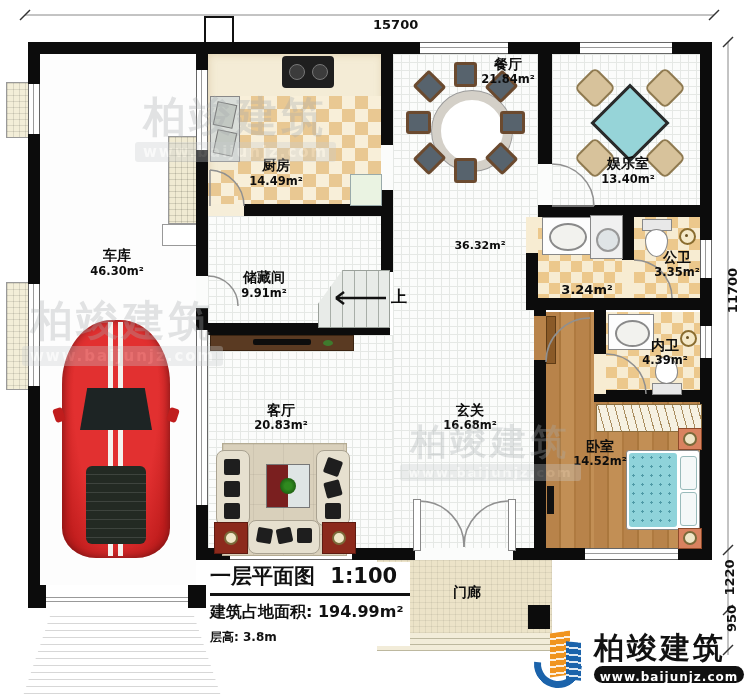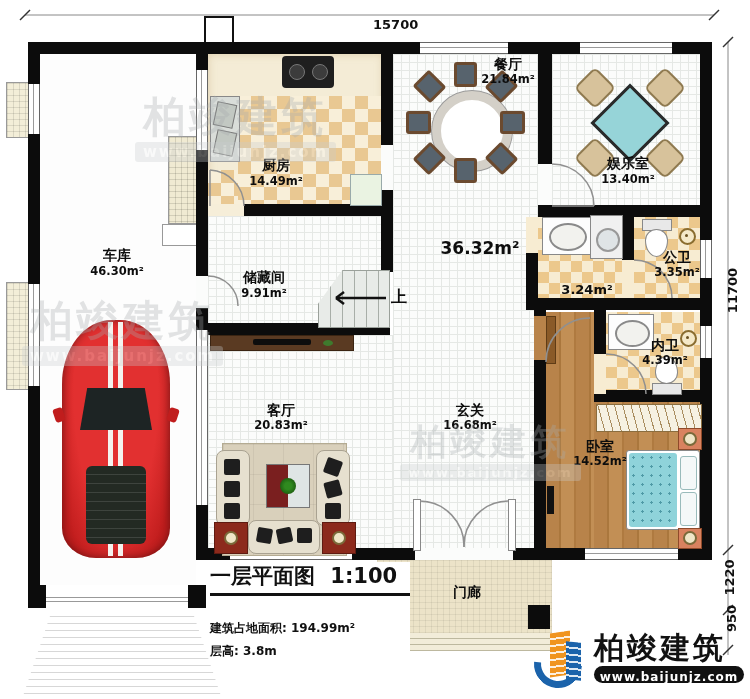--- a/index.html
+++ b/index.html
@@ -262,21 +262,21 @@
   </svg>
 
   <div class="rlabel" style="left:117px;top:248px;">车库</div>
   <div class="rarea" style="left:117px;top:266px;">46.30m²</div>
   <div class="rlabel" style="left:276px;top:158px;">厨房</div>
   <div class="rarea" style="left:276px;top:176px;">14.49m²</div>
   <div class="rlabel" style="left:508px;top:57px;">餐厅</div>
   <div class="rarea" style="left:508px;top:74px;">21.84m²</div>
   <div class="rlabel" style="left:628px;top:156px;text-align:center;">娱乐室</div>
   <div class="rarea" style="left:628px;top:174px;">13.40m²</div>
-  <div class="rarea" style="left:480px;top:240px;font-size:17px;">36.32m²</div>
+  <div class="rarea" style="left:480px;top:240px;font-size:11px;">36.32m²</div>
   <div class="rlabel" style="left:264px;top:270px;">储藏间</div>
   <div class="rarea" style="left:264px;top:288px;">9.91m²</div>
   <div class="rlabel" style="left:399px;top:289px;font-size:16px;">上</div>
   <div class="rarea" style="left:587px;top:283px;font-size:13px;">3.24m²</div>
   <div class="rlabel" style="left:677px;top:250px;">公卫</div>
   <div class="rarea" style="left:677px;top:267px;">3.35m²</div>
   <div class="rlabel" style="left:665px;top:338px;">内卫</div>
   <div class="rarea" style="left:665px;top:355px;">4.39m²</div>
   <div class="rlabel" style="left:281px;top:403px;">客厅</div>
   <div class="rarea" style="left:281px;top:420px;">20.83m²</div>
@@ -302,21 +302,21 @@
   <div class="wm" style="left:400px;top:424px;text-align:center;">
     <div class="big" style="font-size:36px;">柏竣建筑</div>
     <div class="url" style="font-size:13px;">www.baijunjz.com</div>
   </div>
 
   <div class="abs" style="left:210px;top:562px;width:200px;background:#fff;">
     <div style="font-size:21px;font-weight:bold;border-bottom:3px solid #111;padding-bottom:3px;white-space:nowrap;">
       <span>一层平面图</span>
       <span style="margin-left:8px;">1:100</span>
     </div>
-    <div style="font-size:12px;font-weight:bold;margin-top:24px;">建筑占地面积: 194.99m²</div>
+    <div style="font-size:16px;font-weight:bold;margin-top:6px;">建筑占地面积: 194.99m²</div>
     <div style="font-size:12px;font-weight:bold;margin-top:6px;">层高: 3.8m</div>
   </div>
 
   <div class="abs" style="left:534px;top:626px;width:212px;height:66px;">
     <div class="abs" style="left:0;top:4px;width:56px;height:58px;">
       <div class="abs" style="left:0;top:10px;width:48px;height:48px;border:7px solid transparent;border-left-color:#1b63ab;border-bottom-color:#1b63ab;border-radius:50%;transform:rotate(-40deg);box-sizing:border-box;"></div>
       <div class="abs" style="left:16px;top:2px;width:20px;height:44px;background:#f0941f;transform:skewY(-8deg);background-image:repeating-linear-gradient(transparent 0 5px,rgba(255,255,255,.85) 5px 7px);"></div>
       <div class="abs" style="left:32px;top:12px;width:15px;height:38px;background:#1b63ab;transform:skewY(6deg);background-image:repeating-linear-gradient(transparent 0 5px,rgba(255,255,255,.85) 5px 7px);"></div>
     </div>
     <div class="abs" style="left:60px;top:2px;font-size:30px;font-weight:900;letter-spacing:3px;white-space:nowrap;">柏竣建筑</div>

